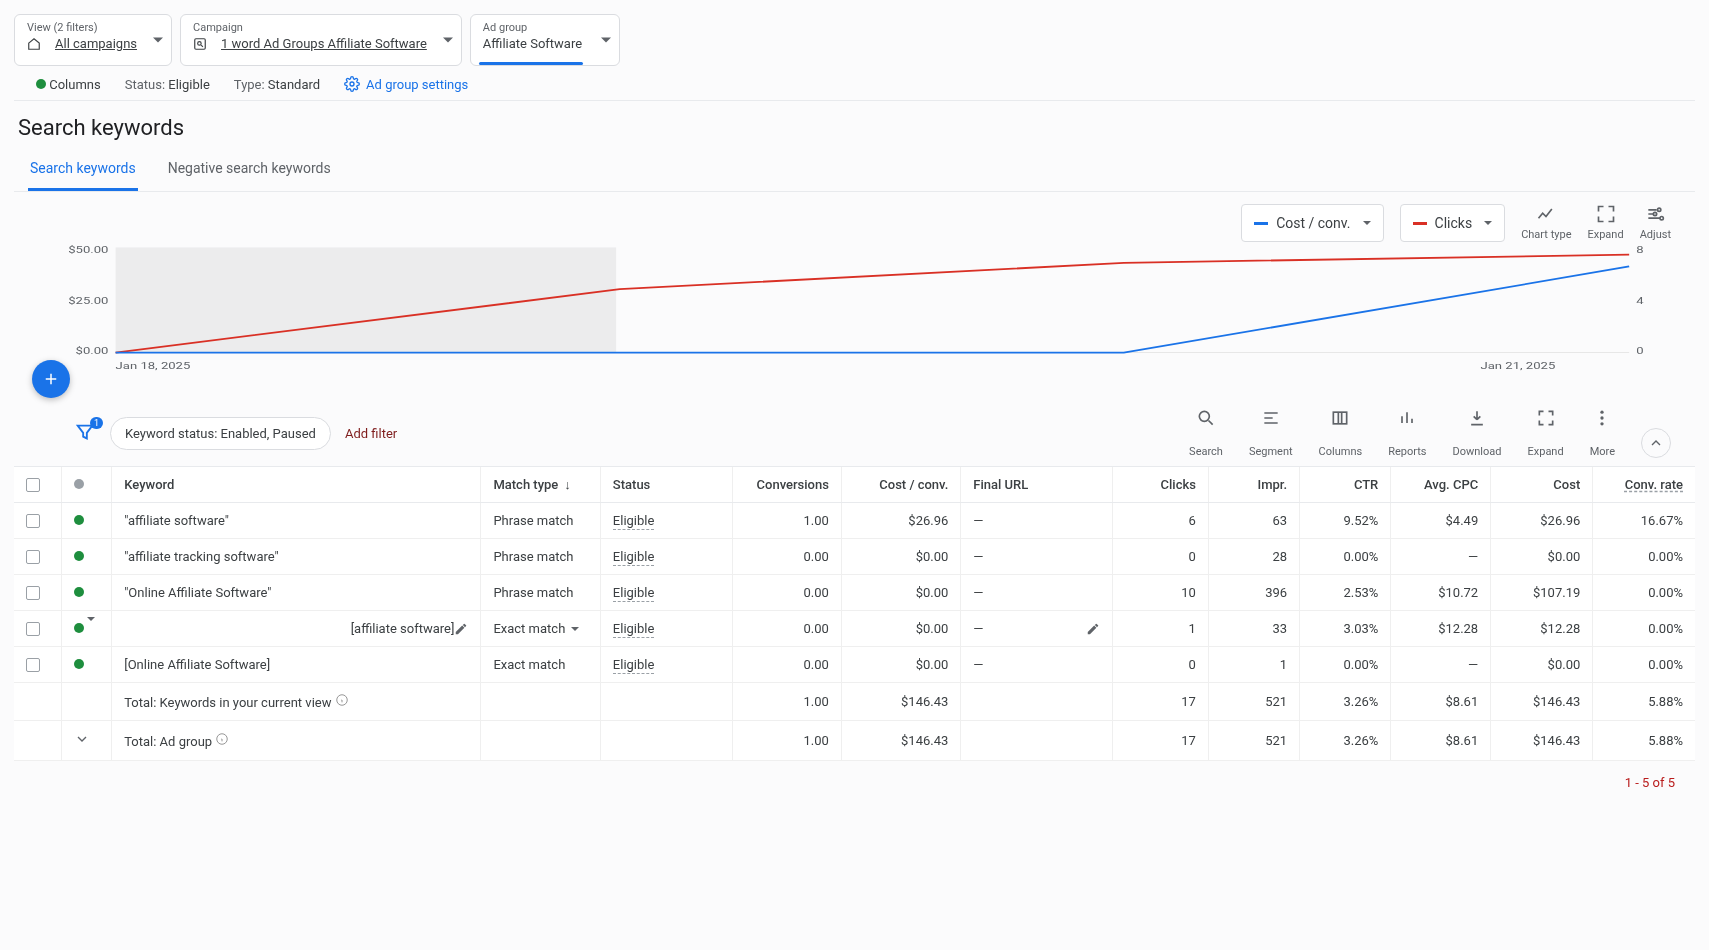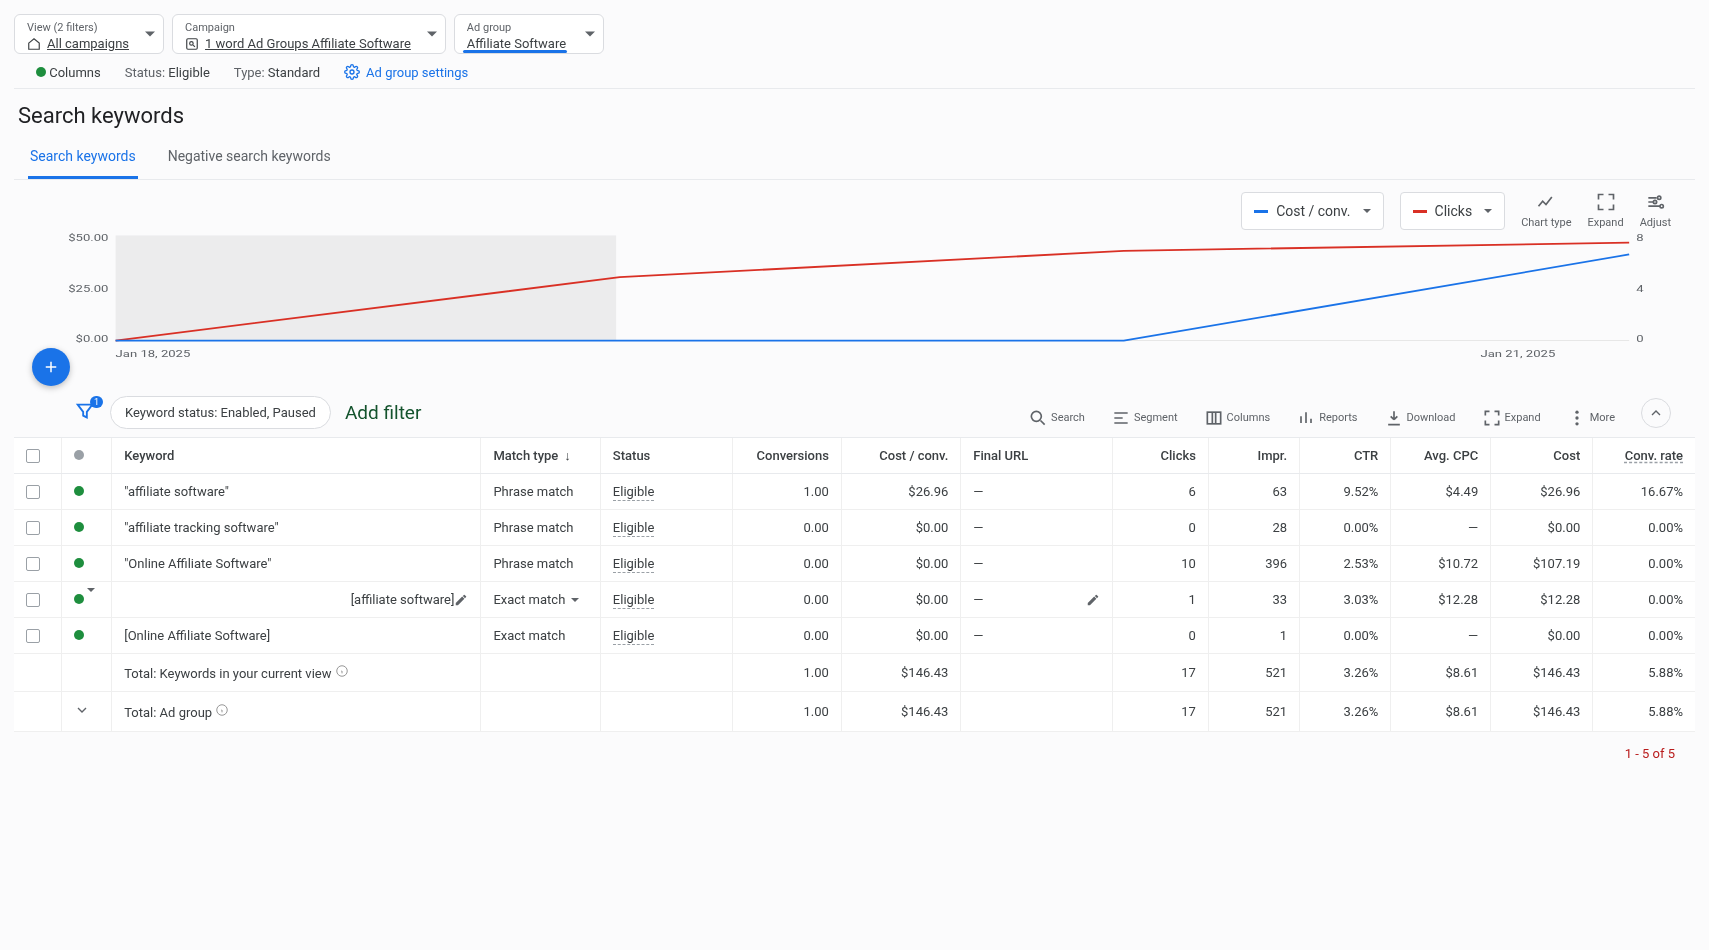--- a/index.html
+++ b/index.html
@@ -1,23 +1,23 @@
 <!DOCTYPE html>
 <html><head>
 <meta charset="utf-8">
 <style>
 * { box-sizing: border-box; margin: 0; padding: 0; font-family: "Google Sans", Roboto, Arial, sans-serif; }
 body { background: #fbfbfc; color: #3c4043; font-size: 13px; }
 .page { padding: 14px 14px 14px 14px; min-width: 1460px; }
 
 
 .crumb-row { display:flex; gap:8px; align-items:flex-start; }
-.crumb { background:#fff; border:1px solid #dadce0; border-radius:6px; padding:6px 34px 2px 12px; position:relative; display:flex; flex-direction:column; gap:2px; min-width:150px; }
+.crumb { background:#fff; border:1px solid #dadce0; border-radius:6px; padding:6px 34px 14px 12px; position:relative; display:flex; flex-direction:column; gap:2px; min-width:150px; }
 .crumb-label { font-size:11px; color:#5f6368; }
-.crumb-value { font-size:13px; display:flex; align-items:center; gap:6px; text-decoration:underline; }
+.crumb-value { font-size:13px; display:flex; align-items:center; gap:14px; text-decoration:underline; }
 .crumb .caret { position:absolute; right:8px; top:50%; transform:translateY(-50%); width:0;height:0;border-left:5px solid transparent;border-right:5px solid transparent;border-top:5px solid #5f6368; }
 .crumb.active { position:relative; }
 .crumb.active::after { content:""; position:absolute; left:8px; right:36px; bottom:0; height:3px; background:#1a73e8; border-radius:2px; }
 .home-icon { width:14px;height:14px; display:inline-block; }
 .sq-icon { width:14px;height:14px; display:inline-block; }
 
 
 .status-row { display:flex; align-items:center; gap:24px; padding:10px 18px 8px 22px; }
 .dot { width:10px;height:10px;border-radius:50%; display:inline-block; }
 .dot-green{ background:#1e8e3e; }
@@ -71,22 +71,22 @@
 .fab { position:absolute; left:18px; bottom:2px; width:38px;height:38px;border-radius:50%;background:#1a73e8; display:flex;align-items:center;justify-content:center; box-shadow:0 2px 6px rgba(0,0,0,.25); }
 .fab svg{ width:18px;height:18px;fill:#fff; }
 
 
 .filter-bar { display:flex; align-items:center; justify-content:space-between; padding:8px 24px 8px 60px; border-bottom:1px solid #e8eaed; }
 .filter-left{ display:flex; align-items:center; gap:14px; }
 .funnel{ position:relative; display:inline-block; }
 .funnel svg{ width:22px;height:22px; fill:none; stroke:#1a73e8; stroke-width:2; }
 .badge1{ position:absolute; top:-4px; right:-7px; background:#1a73e8; color:#fff; font-size:9px; border-radius:8px; padding:0 4px; line-height:12px; }
 .chip { border:1px solid #dadce0; border-radius:18px; padding:8px 14px; font-size:13px; background:#fff; color:#3c4043; }
-.addf { color:#14532d; font-size:19px;}
-.icon-col { display:flex; flex-direction:row; align-items:center; gap:3px; color:#5f6368; font-size:11px; }
+.addf { color:#7f1d1d; font-size:13px;}
+.icon-col { display:flex; flex-direction:column; align-items:center; gap:17px; color:#5f6368; font-size:11px; }
 .icon-row { display:flex; gap:26px; align-items:flex-end;}
 .icon-col svg{ width:20px;height:20px; }
 .collapse-btn{ width:30px;height:30px;border:1px solid #dadce0;border-radius:50%;display:flex;align-items:center;justify-content:center; }
 
 
 .tbl { width:100%; border-collapse:collapse; font-size:13px; }
 .tbl th { text-align:left; font-weight:500; color:#3c4043; padding:10px 12px; border-bottom:1px solid #e8eaed; border-right:1px solid #efefef; background:#fff; }
 .tbl th:last-child, .tbl td:last-child { border-right:none; }
 .tbl td { padding:10px 12px; border-bottom:1px solid #efefef; border-right:1px solid #efefef; background:#fff; vertical-align:middle; }
 .tbl .num { text-align:right; }

